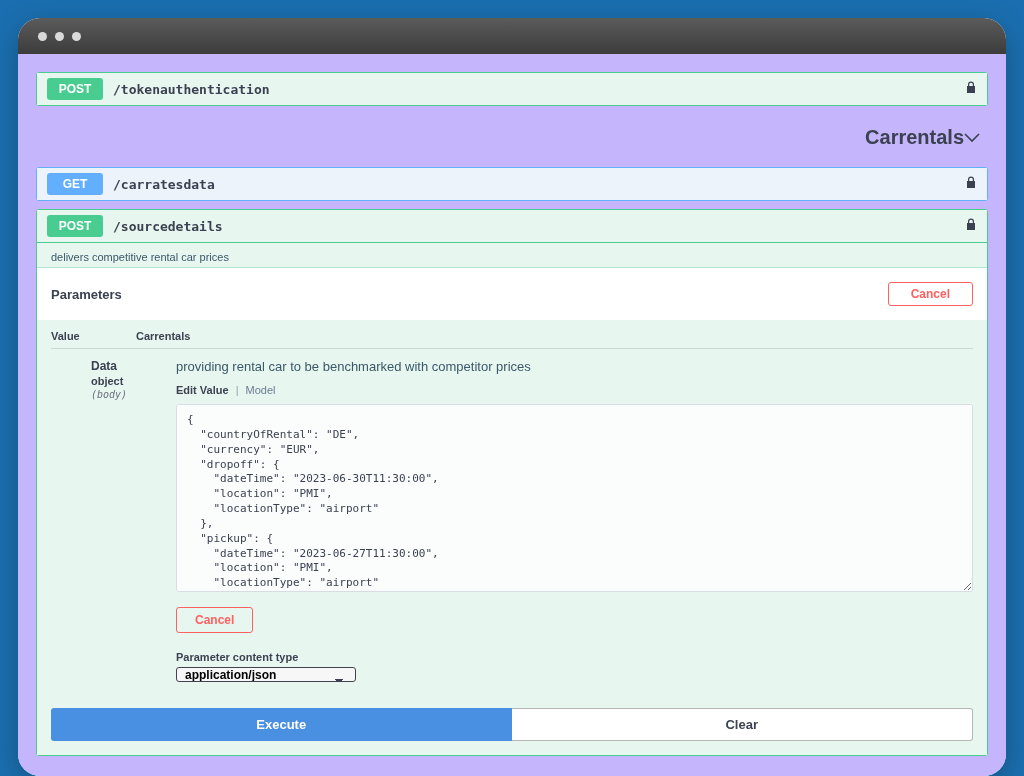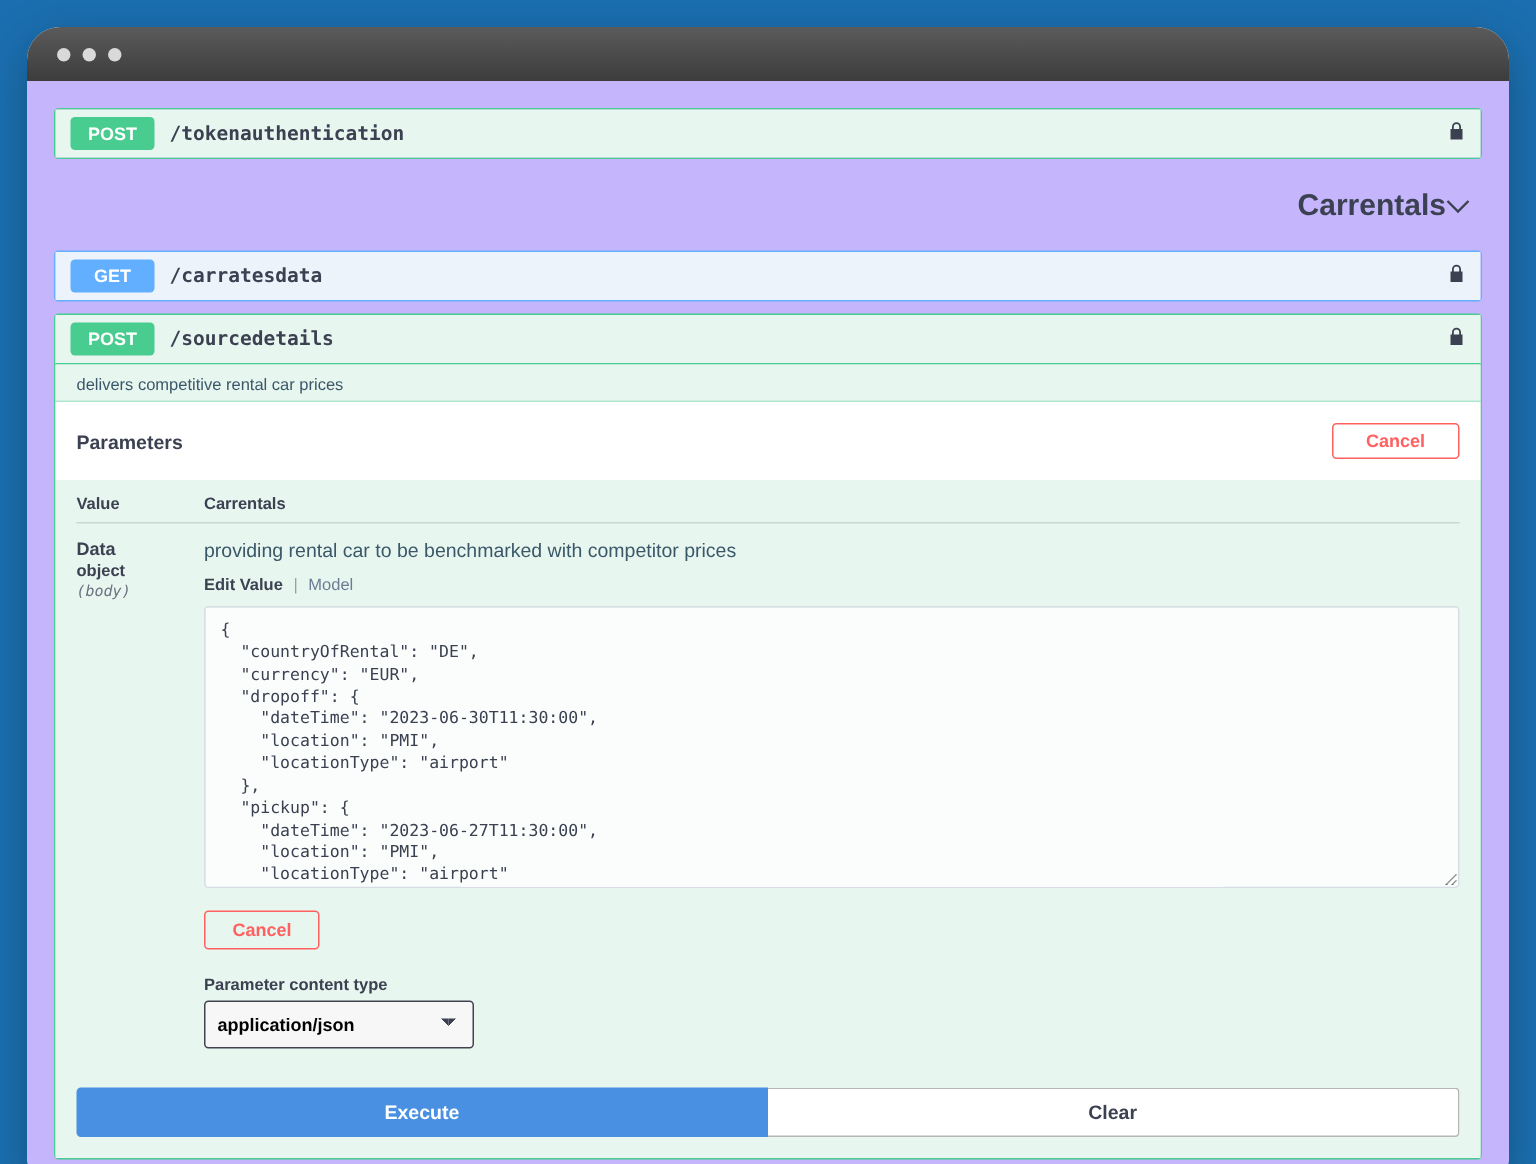--- a/index.html
+++ b/index.html
@@ -83,21 +83,21 @@
     color: #ff6060;
     background: #fff;
     padding: 4px 22px;
     border-radius: 3px;
     font-size: 12px;
     font-weight: 600;
     cursor: pointer;
   }
   .param-table { padding: 6px 14px 18px 14px; background:#e8f6f0; }
   .pt-head { display: grid; grid-template-columns: 85px 1fr; font-size: 11px; font-weight:700; color:#3b4151; padding: 4px 0 6px 0; border-bottom:1px solid rgba(0,0,0,0.12); }
-  .pt-row { display: grid; grid-template-columns: 85px 1fr; padding-top: 10px; }
+  .pt-row { display: grid; grid-template-columns: 85px 1fr; padding-top: 10px; margin-left: 40px; }
   .pname { font-size: 12px; font-weight:700; color:#3b4151; }
   .ptype { font-size: 11px; font-weight:600; color:#3b4151; margin-top:2px; }
   .pbody { font-size: 10px; color:#6b7280; font-style: italic; font-family: monospace; margin-top:2px; }
   .pdesc { font-size: 13px; color:#3b5868; }
   .toggles { margin-top: 10px; font-size: 11px; }
   .toggles b { font-weight:700; color:#3b4151; }
   .sep { color:#9aa0a6; padding: 0 4px; }
   .model-link { color:#6b7c93; }
   textarea.payload {
     width: 100%;
@@ -121,21 +121,21 @@
     padding: 5px 18px;
     border-radius: 3px;
     font-size: 12px;
     font-weight: 600;
     cursor: pointer;
   }
   .ctype-label { font-size: 11px; font-weight:700; margin-top: 18px; }
   .ctype-select {
     margin-top: 4px;
     width: 180px;
-    height: 32px;
+    height: 15px;
     border: 1.5px solid #41444e;
     border-radius: 3px;
     background: #f7f7f7;
     font-size: 12px;
     font-weight: 600;
     padding: 0 8px;
     appearance: none;
     background-image: linear-gradient(45deg, transparent 50%, #3b4151 50%), linear-gradient(135deg, #3b4151 50%, transparent 50%);
     background-position: calc(100% - 16px) 11px, calc(100% - 11px) 11px;
     background-size: 5px 5px, 5px 5px;

